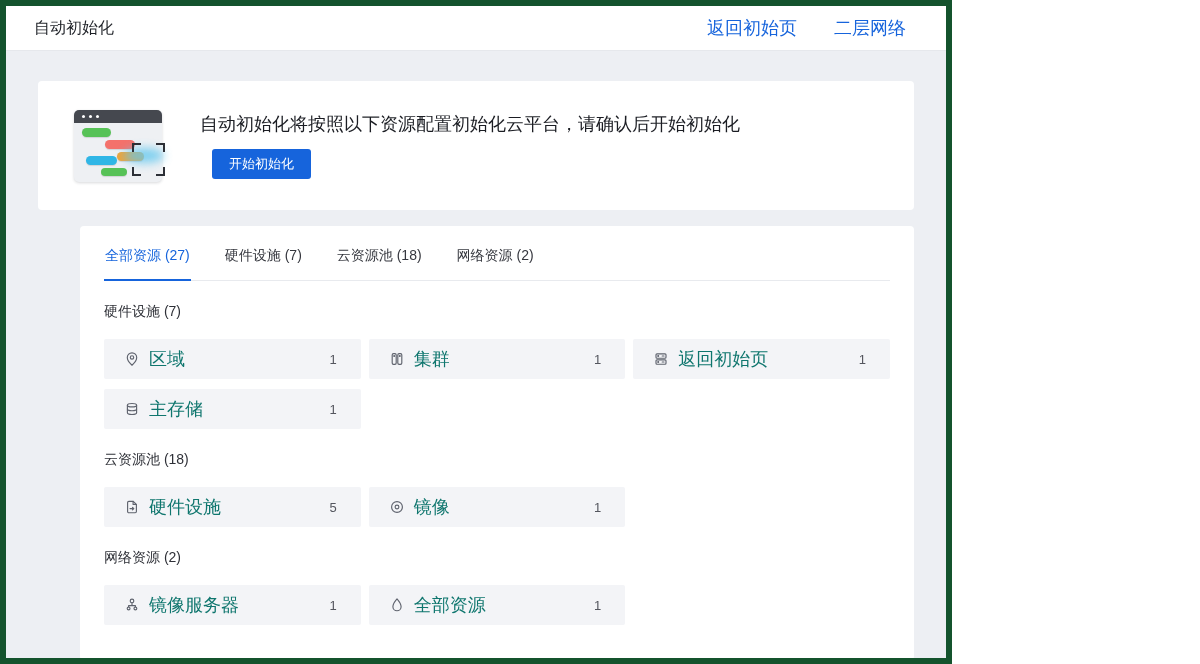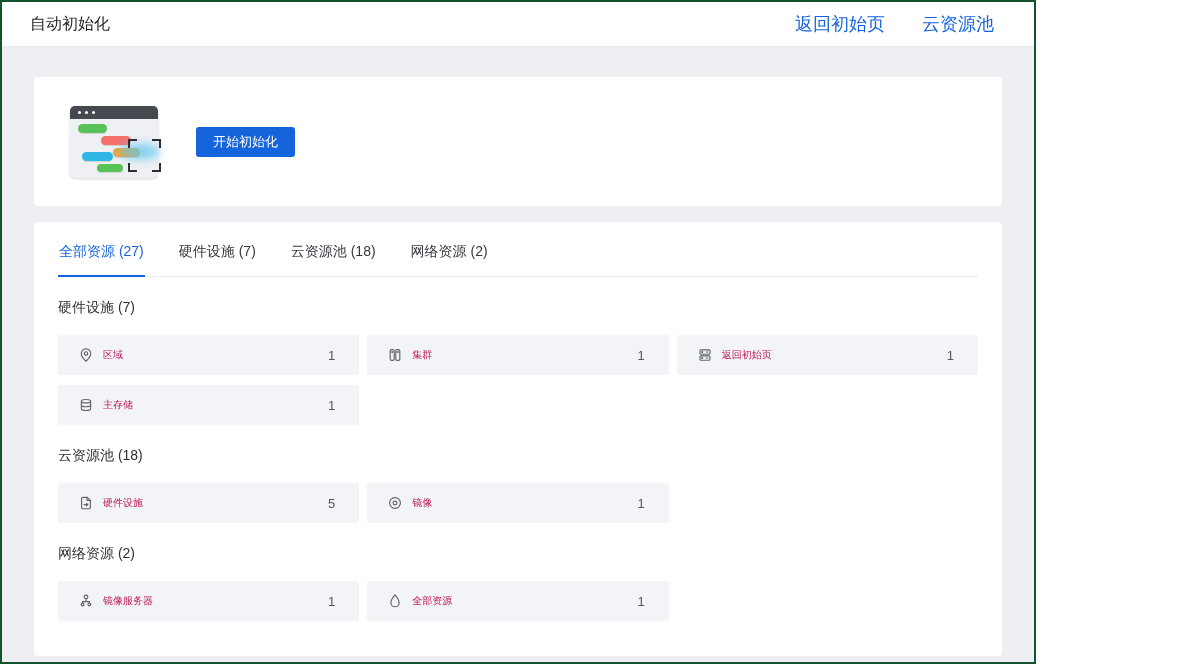--- a/index.html
+++ b/index.html
@@ -1,18 +1,18 @@
 <!DOCTYPE html>
 <html><head>
 <meta charset="utf-8">
 <style>
   * { box-sizing: border-box; margin: 0; padding: 0; }
   html,body { width:1200px; height:664px; }
   body { font-family:"Liberation Sans","DejaVu Sans",sans-serif; }
-  .viewport { width:1036px; height:664px; border:2px solid #14532d; background:#edeff3; overflow:hidden; }
+  .viewport { width:952px; height:664px; border:6px solid #14532d; background:#edeff3; overflow:hidden; }
 
   
   header { height:45px; background:#fff; border-bottom:1px solid #e6e8ec; display:flex; align-items:center; padding:0 40px 0 28px; }
   .page-title { font-size:16px; color:#1e2127; }
   .header-links { margin-left:auto; display:flex; gap:37px; }
   .header-links a { color:#1664dc; font-size:18px; text-decoration:none; cursor:pointer; }
 
   main { padding:30px 32px 0; }
 
   
@@ -28,45 +28,45 @@
   .p4 { left:12px; top:46px; width:31px; background:#30b6e6; }
   .p5 { left:27px; top:58px; width:26px; height:8px; background:#57c257; }
   .glow { position:absolute; left:50px; top:38px; width:40px; height:15px; background:#62c8ef; border-radius:50%; filter:blur(5px); opacity:.8; }
   .bracket { position:absolute; left:58px; top:33px; width:33px; height:33px; }
   .corner { position:absolute; width:9px; height:9px; border:2px solid #2c2f36; }
   .c-tl { top:0; left:0; border-right:0; border-bottom:0; }
   .c-tr { top:0; right:0; border-left:0; border-bottom:0; }
   .c-bl { bottom:0; left:0; border-right:0; border-top:0; }
   .c-br { bottom:0; right:0; border-left:0; border-top:0; }
   .hero-heading { font-size:18px; color:#1b1d23; margin-bottom:13px; }
-  .primary-btn { background:#1664dc; color:#fff; border:none; border-radius:3px; height:30px; padding:0 17px; font-size:13px; font-family:inherit; cursor:pointer; }
+  .primary-btn { background:#1664dc; color:#fff; border:none; border-radius:3px; height:30px; padding:0 17px; font-size:13px; font-family:inherit; cursor:pointer;margin-left:12px; }
 
   
-  .resources-card { background:#fff; border-radius:4px; padding:0 24px 35px; }
+  .resources-card { background:#fff; border-radius:4px; padding:0 24px 35px;margin-left:42px; }
   .tabbar { display:flex; border-bottom:1px solid #e8eaee; }
   .tab { font-size:14px; color:#35373e; padding:21px 1px 14px; margin-right:33px; margin-bottom:-1px; border-bottom:2px solid transparent; cursor:pointer; white-space:nowrap; }
   .tab.active { color:#1664dc; border-bottom-color:#1664dc; }
   .section-title { font-size:14px; color:#2e3037; margin:22px 0 18px; }
   .grid { display:grid; grid-template-columns:repeat(3,1fr); gap:10px 8px; }
   .item { display:flex; align-items:center; height:40px; background:#f3f4f7; border-radius:2px; padding:0 24px 0 20px; }
   .icon { width:16px; height:16px; margin-right:9px; flex:none; display:flex; color:#5f636e; }
   .icon svg { width:16px; height:16px; stroke:currentColor; fill:none; stroke-width:1.15; stroke-linecap:round; stroke-linejoin:round; }
-  .item .label { font-size:10px; color:#be185d;text-align:center; }
+  .item .label { font-size:18px; color:#0f766e;text-align:center; }
   .item .count { margin-left:auto; font-size:13px; color:#54565e; }
 </style>
 </head>
 <body>
 
 <div class="viewport">
 
   <header>
     <div class="page-title">自动初始化</div>
     <nav class="header-links">
       <a>返回初始页</a>
-      <a>云资源池</a>
+      <a>二层网络</a>
     </nav>
   </header>
 
   <main>
 
     <section class="hero-card">
       <div class="illus">
         <div class="win">
           <div class="winbar">
               <i></i>
@@ -81,20 +81,21 @@
         </div>
         <div class="glow"></div>
         <div class="bracket">
           <span class="corner c-tl"></span>
             <span class="corner c-tr"></span>
           <span class="corner c-bl"></span>
             <span class="corner c-br"></span>
         </div>
       </div>
       <div class="hero-text">
+        <div class="hero-heading">自动初始化将按照以下资源配置初始化云平台，请确认后开始初始化</div>
         <button class="primary-btn">开始初始化</button>
       </div>
     </section>
 
     <section class="resources-card">
 
       <div class="tabbar">
         <div class="tab active">全部资源 (27)</div>
         <div class="tab">硬件设施 (7)</div>
         <div class="tab">云资源池 (18)</div>

